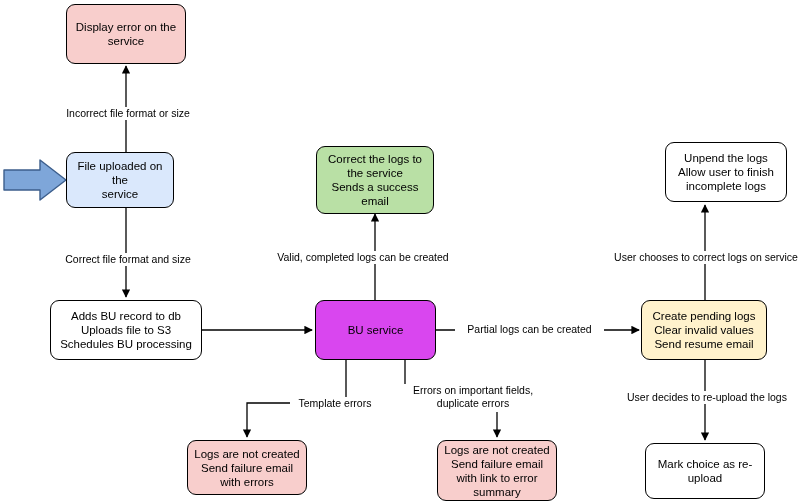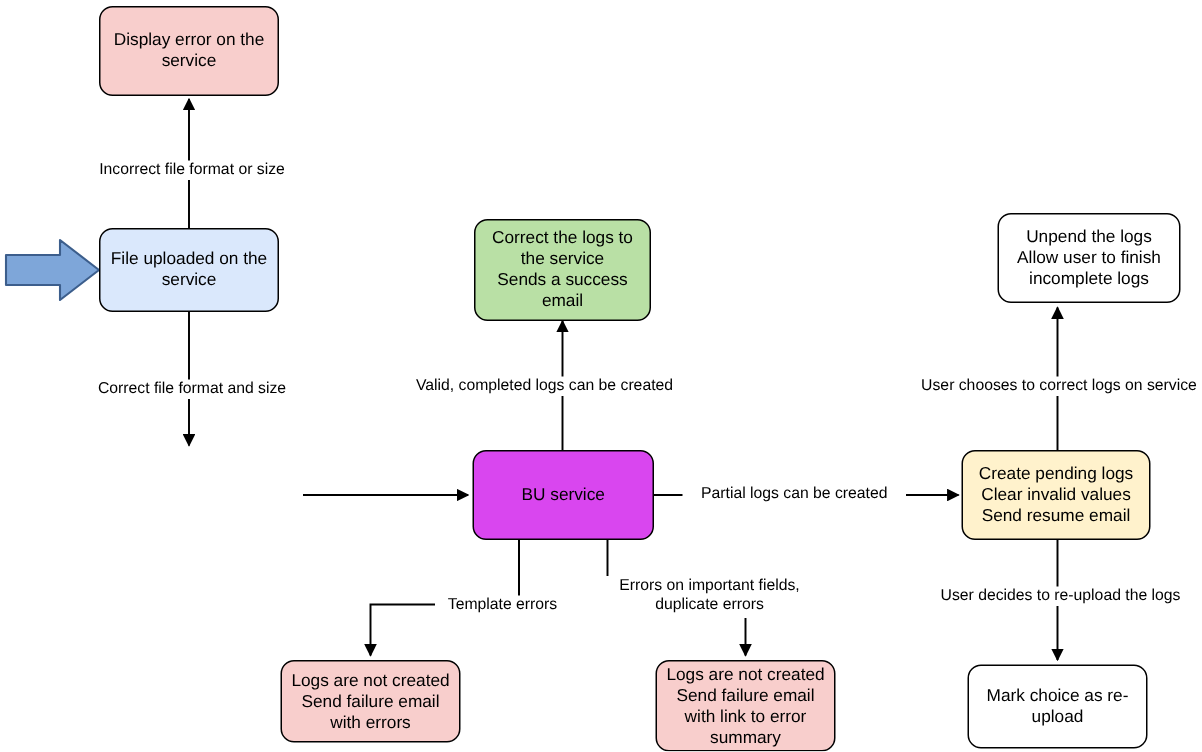--- a/index.html
+++ b/index.html
@@ -102,23 +102,26 @@
     </g>
 
     <g>
       <path d="M 4 170 L 40 170 L 40 160 L 66 180 L 40 200 L 40 190 L 4 190 Z" fill="#7ea6d9" stroke="#3c5e8c" stroke-width="1.4" stroke-linejoin="round"></path>
     </g>
   </svg>
 
   <div class="node" style="left:66px; top:4px; width:120px; height:60px; background:#f8cecc;">Display error on the
 service</div>
 
-  <div class="node" style="left:66px; top:152px; width:120px; height:56px; background:#dae8fc;">File uploaded on the
+  <div class="node" style="left:66px; top:152px; width:108px; height:56px; background:#dae8fc;">File uploaded on the
 service</div>
 
+  <div class="node" style="left:50px; top:300px; width:152px; height:60px; background:#ffffff;">Adds BU record to db
+Uploads file to S3
+Schedules BU processing</div>
 
   <div class="node" style="left:316px; top:146px; width:118px; height:68px; background:#b9e0a5;">Correct the logs to
 the service
 Sends a success
 email</div>
 
   <div class="node" style="left:315px; top:300px; width:121px; height:60px; background:#d946ef;">BU service</div>
 
   <div class="node" style="left:187px; top:440px; width:120px; height:55px; background:#f8cecc;">Logs are not created
 Send failure email

